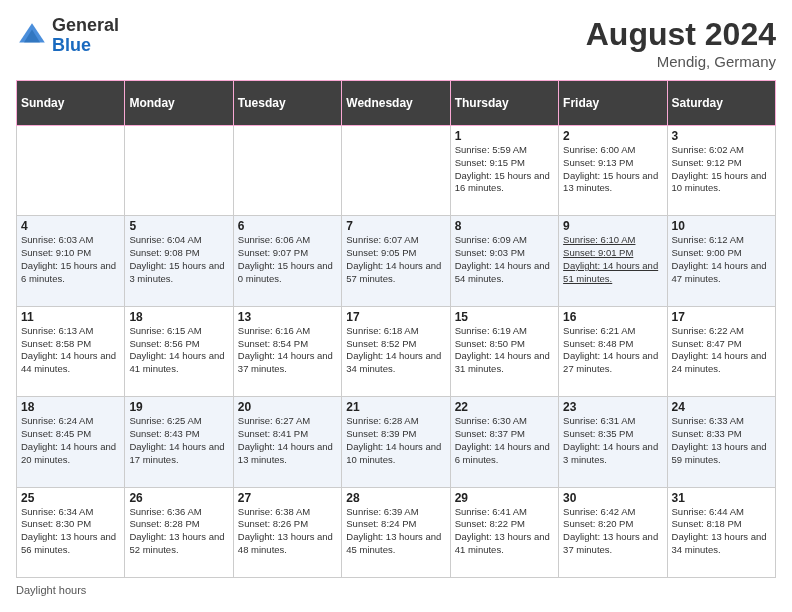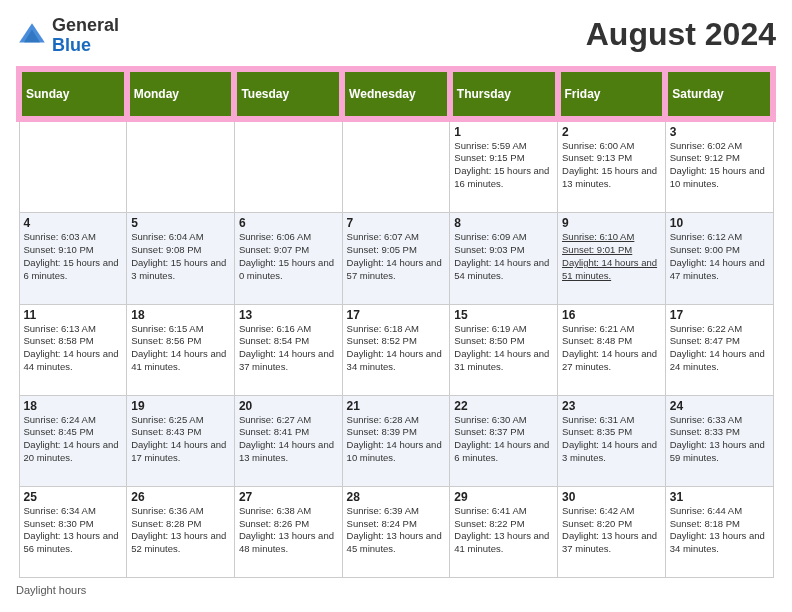--- a/index.html
+++ b/index.html
@@ -53,27 +53,27 @@
       font-size: 15px;
       color: #555;
     }
     .calendar {
       flex: 1;
       border-collapse: collapse;
       width: 100%;
       font-size: 10px;
     }
     .calendar th {
-      background: #4d7c0f;
+      background: #404040;
       color: white;
       padding: 15px 4px;
       text-align: left;
       font-size: 12px;
       font-weight: bold;
-      border: 6px solid #f9a8d4;
+      border: 1px solid #f9a8d4;
     }
     .calendar td {
       border: 1px solid #ccc;
       vertical-align: top;
       padding: 3px 4px;
       width: calc(100%/7);
       background: #fff;
     }
     .calendar tr:nth-child(even) td {
       background: #f0f4fa;
@@ -113,20 +113,21 @@
         <polygon points="20,4 36,28 4,28" fill="#2a7ad5" opacity="0.85"></polygon>
         <polygon points="20,12 30,28 10,28" fill="#1a5fa8" opacity="0.5"></polygon>
       </svg>
       <div class="logo-text">
         <span class="logo-general">General</span>
         <span class="logo-blue">Blue</span>
       </div>
     </div>
     <div class="title-block">
       <div class="month-year">August 2024</div>
+      <div class="location">Mendig, Germany</div>
     </div>
   </div>
 
   <table class="calendar">
     <thead>
       <tr>
       <th>Sunday</th>
           <th>Monday</th>
           <th>Tuesday</th>
           <th>Wednesday</th>

